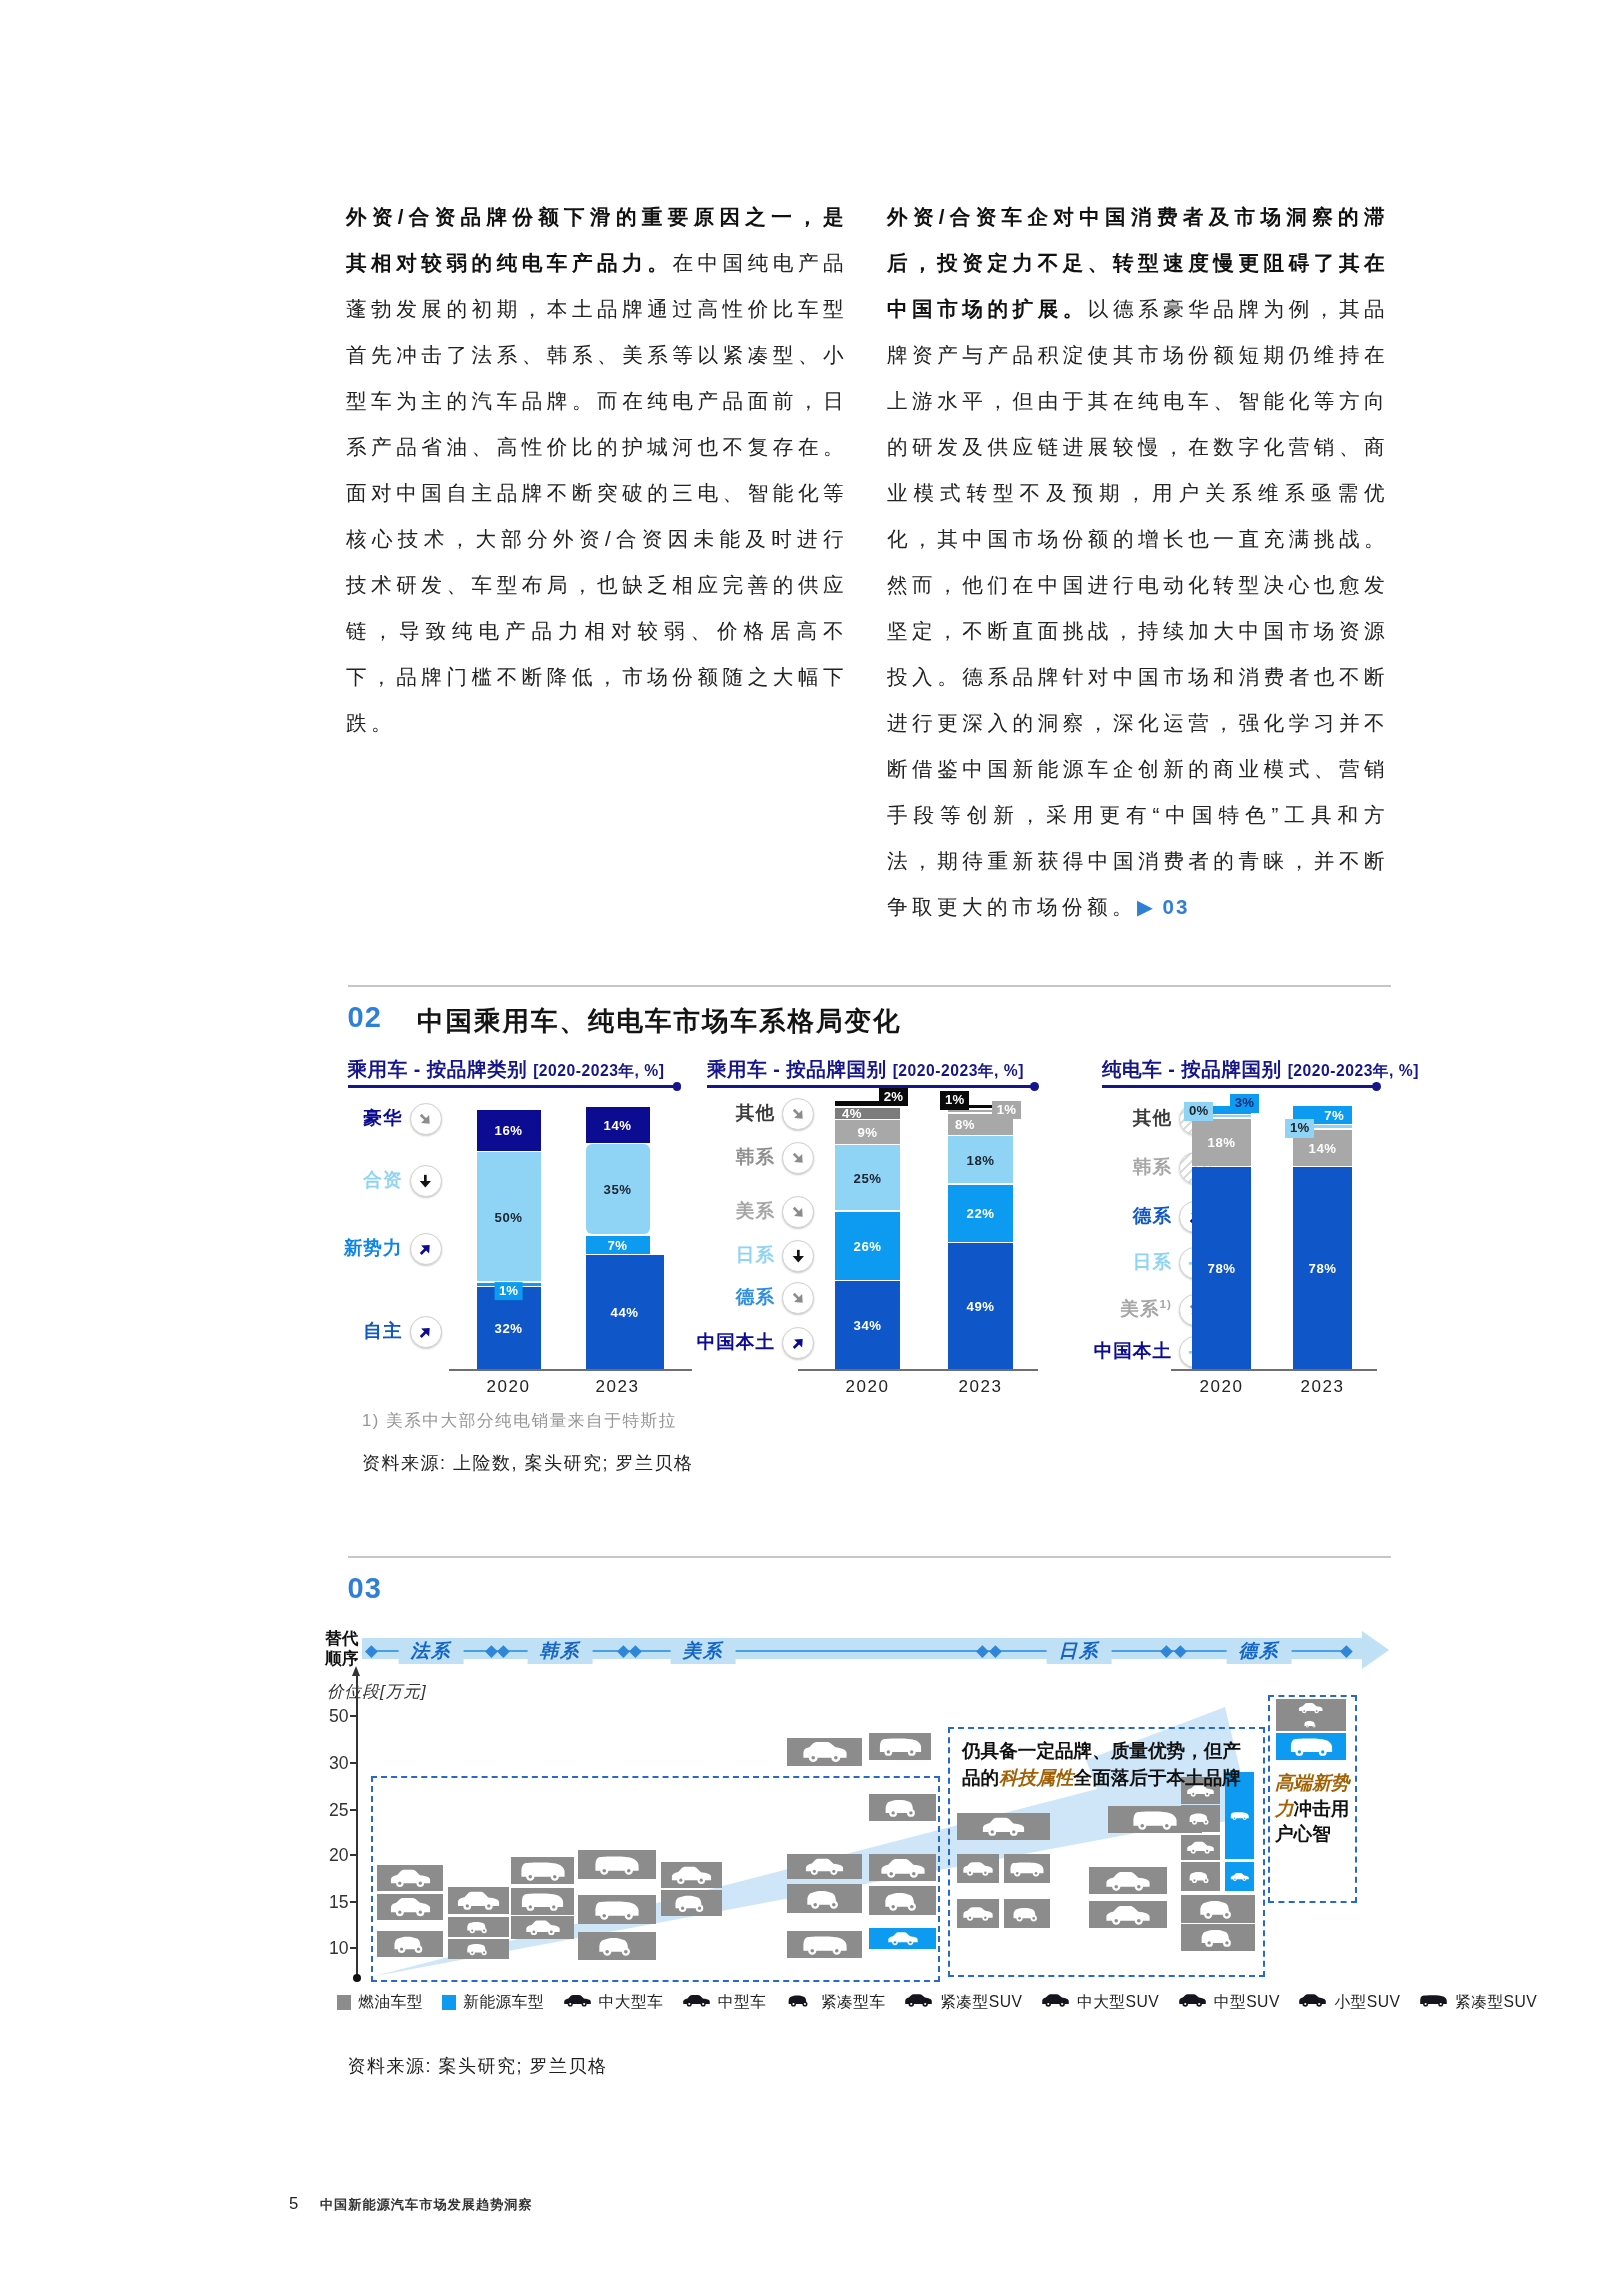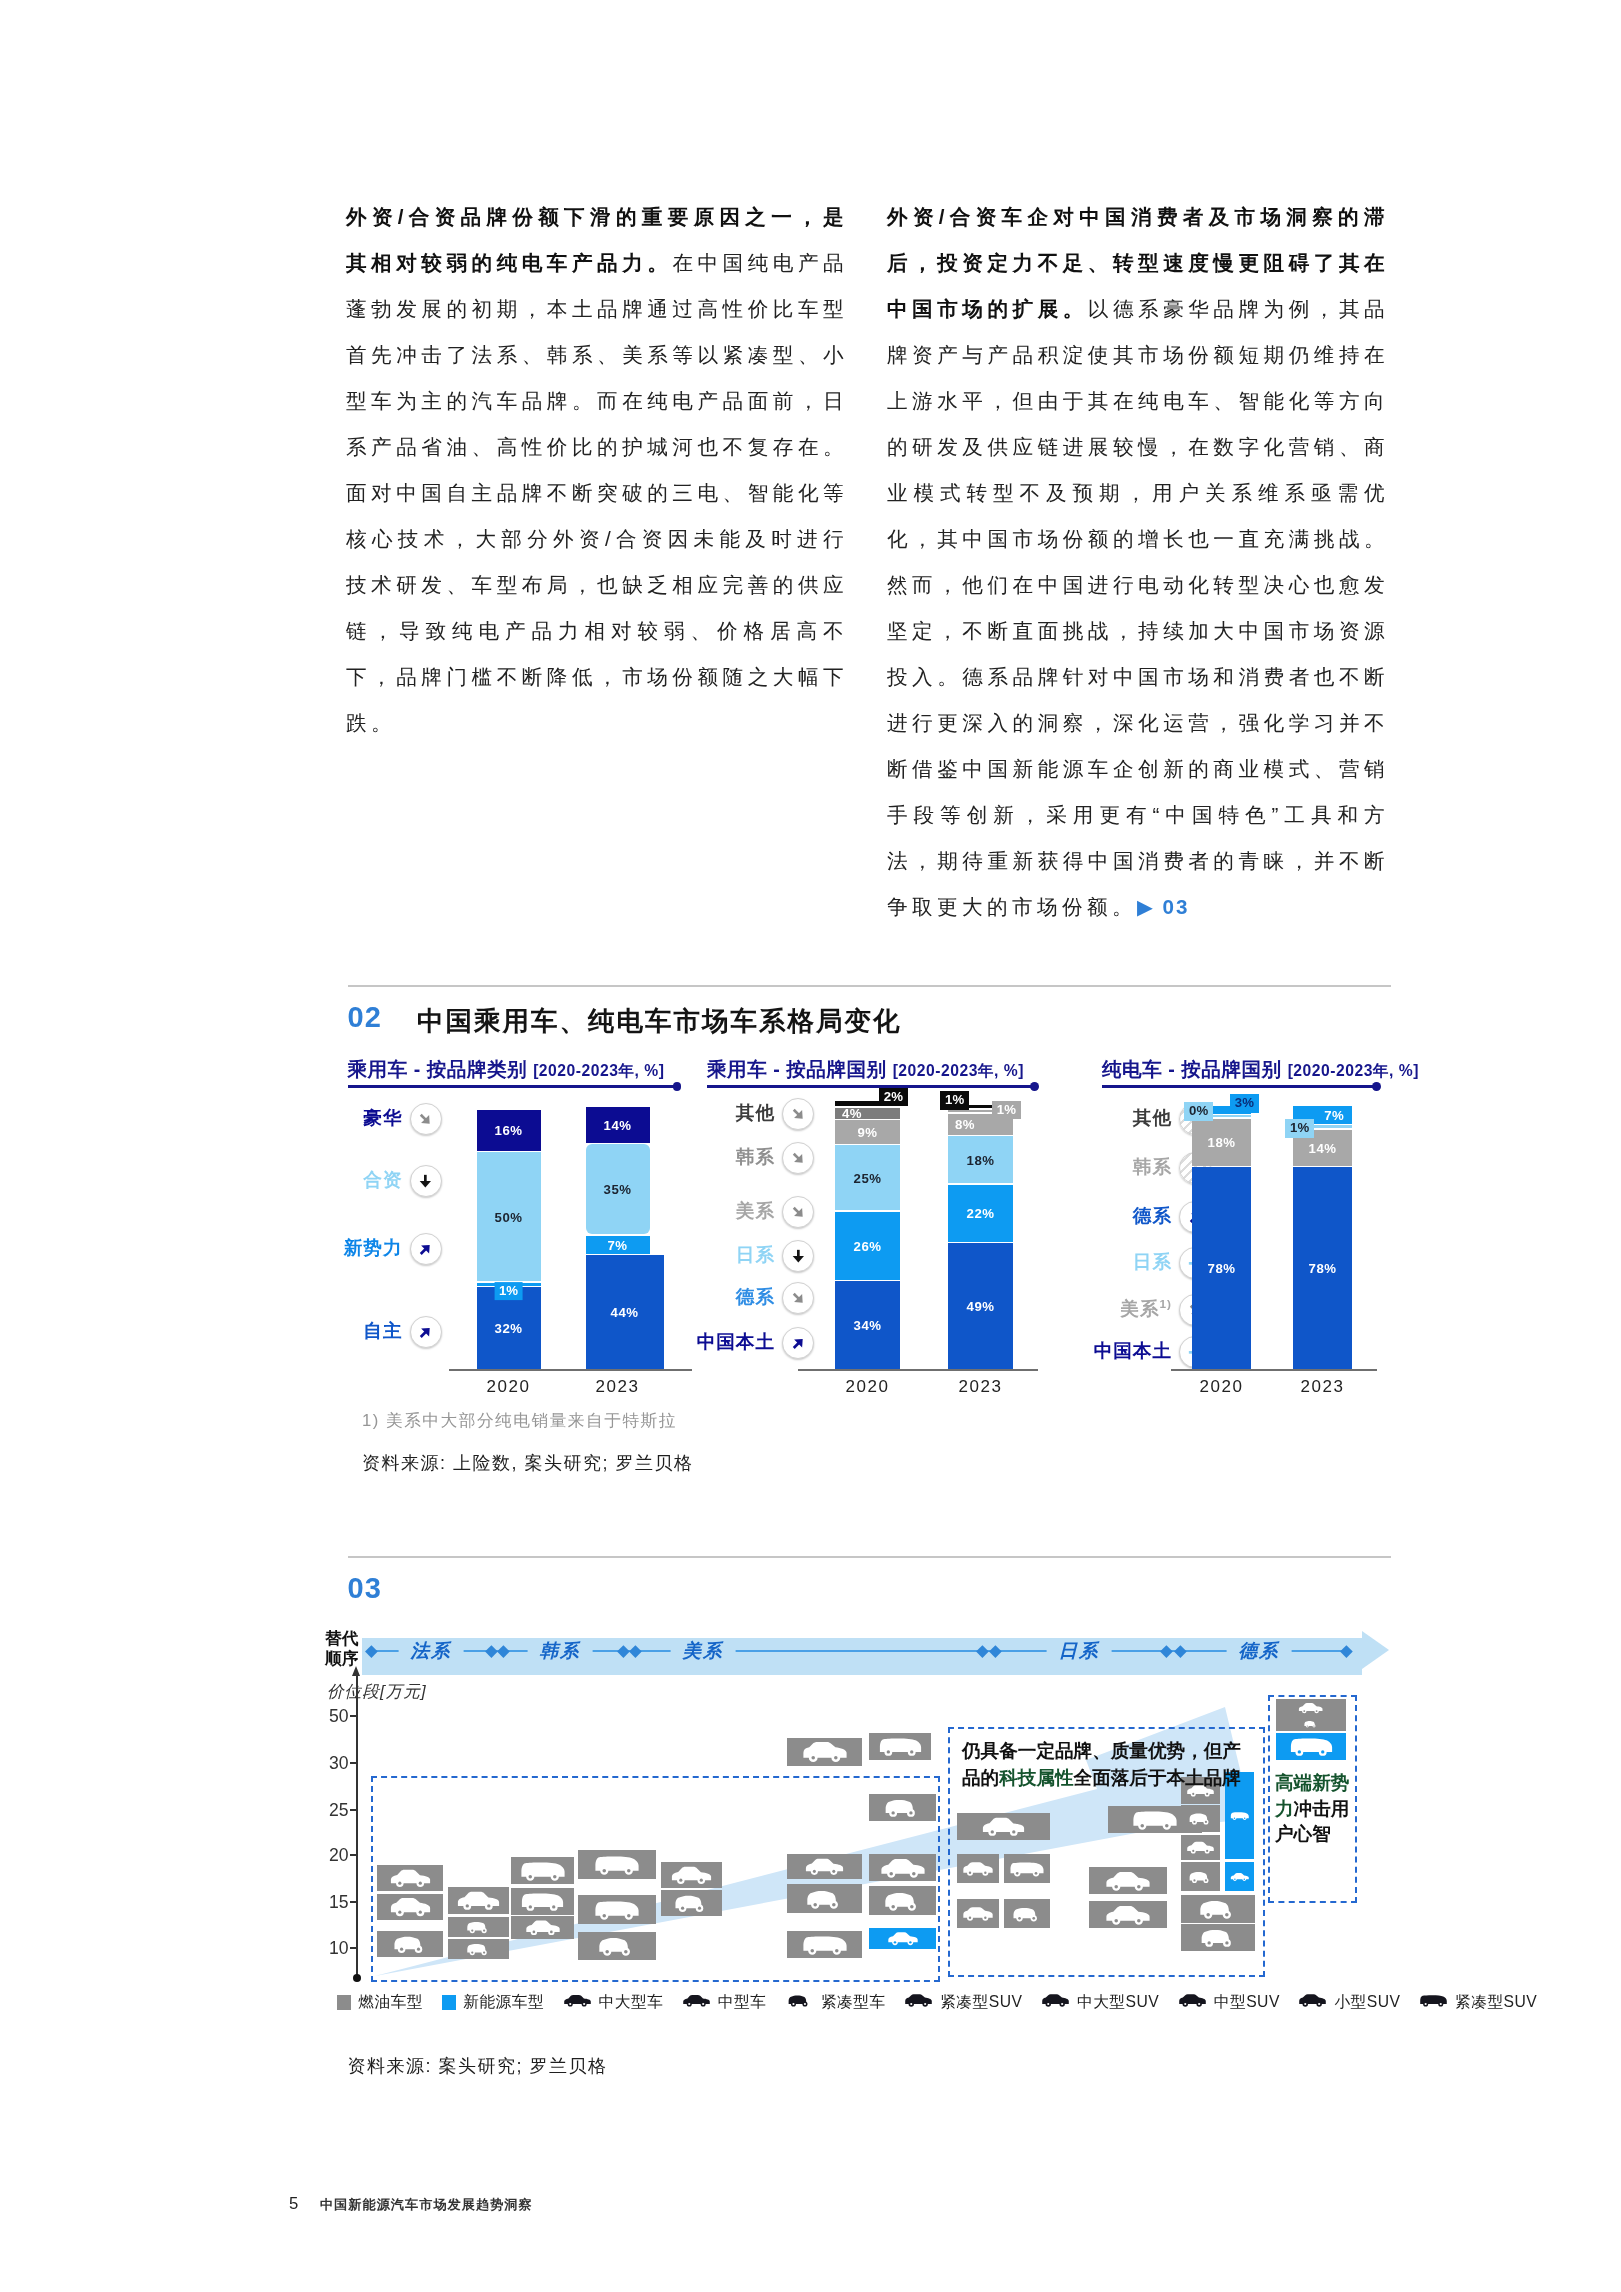--- a/index.html
+++ b/index.html
@@ -36,36 +36,36 @@
   .segLab.inL{text-align:left;padding-left:6.9px;}
   .segLab.inR{text-align:right;padding-right:7.8px;left:auto;}
   .tab{position:absolute;z-index:4;height:18.6px;line-height:18.6px;padding:0 4.9px;font-weight:700;font-size:13.2px;white-space:nowrap;}
   .axisline{position:absolute;height:2px;background:#6f6f6f;top:313px;}
   .catlab{position:absolute;top:321px;text-align:center;font-size:17px;color:#222;letter-spacing:1.5px;}
   .footnote{position:absolute;left:39px;top:424px;font-size:16.7px;color:#969696;letter-spacing:1.5px;}
   .source{position:absolute;left:39px;font-size:18px;color:#1f1f1f;letter-spacing:1.5px;}
 
   
   #fig03-plot{position:absolute;left:0;top:71px;width:1068px;height:470px;}
-  #band{position:absolute;left:39px;top:10.8px;width:1000px;height:37px;background:#bfe0f5;}
+  #band{position:absolute;left:39px;top:10.8px;width:1000px;height:21px;background:#bfe0f5;}
   #band .bline{position:absolute;left:4.9px;width:978px;top:11.8px;height:2.5px;background:#4aa0e6;}
   .bdiamond{position:absolute;top:8.8px;width:8.8px;height:8.8px;background:#2f86d8;transform:rotate(45deg);}
   .bbrand{position:absolute;top:0;height:26.5px;line-height:26.5px;transform:translateX(-50%);background:#bfe0f5;padding:0 11.8px;color:#1565c8;font-weight:700;font-style:italic;font-size:18.6px;letter-spacing:2px;white-space:nowrap;}
   #band .btip{position:absolute;right:-26.5px;top:-6.9px;width:0;height:0;border-left:27.4px solid #bfe0f5;border-top:19.6px solid transparent;border-bottom:19.6px solid transparent;}
   #seqlabel{position:absolute;left:2px;top:2px;width:39px;font-size:16.7px;font-weight:700;color:#111;line-height:19.6px;}
   #pricelabel{position:absolute;left:3.9px;top:53px;font-size:16.7px;font-style:italic;color:#333;letter-spacing:1px;}
   #yaxis{position:absolute;left:33px;top:49px;width:2px;height:302px;background:#333;}
   #yaxis-arrow{position:absolute;left:29px;top:39px;width:0;height:0;border-left:4.9px solid transparent;border-right:4.9px solid transparent;border-bottom:10.8px solid #333;}
   #yaxis-dot{position:absolute;left:30px;top:347px;width:7.8px;height:7.8px;border-radius:50%;background:#111;}
   .ytick{position:absolute;left:0;width:25.5px;text-align:right;font-size:17.6px;color:#333;transform:translateY(-50%);}
   .ytickmark{position:absolute;left:27.4px;width:6.9px;height:2px;background:#333;}
   .wedge{position:absolute;left:0;top:0;width:1039px;height:372px;background:#cfe6f8;clip-path:polygon(52px 349px,774px 162px,763px 133px,902px 80px,929px 192px,845px 200px);z-index:1;}
   .dashbox{position:absolute;border:2px dashed #2468d0;z-index:2;background:transparent;}
   .boxtext{position:absolute;z-index:5;font-weight:700;color:#111;}
-  .boxtext .blue{color:#14532d;}
+  .boxtext .blue{color:#a16207;font-style:italic;}
   .chip{position:absolute;z-index:3;display:flex;align-items:center;justify-content:center;}
   .chip svg{display:block;}
   #legend3{position:absolute;left:13.7px;top:365px;display:flex;align-items:center;gap:18.6px;z-index:5;}
   .legitem{display:flex;align-items:center;gap:6.9px;font-size:15.7px;color:#222;letter-spacing:0.5px;white-space:nowrap;}
   .legsw{width:14.7px;height:14.7px;}
 
   
   #footer{position:absolute;left:289px;top:2194px;display:flex;align-items:baseline;gap:21.6px;}
   #footer .pnum{font-size:16.7px;color:#222;}
   #footer .ptitle{font-size:13.2px;font-weight:600;color:#333;letter-spacing:1px;}

